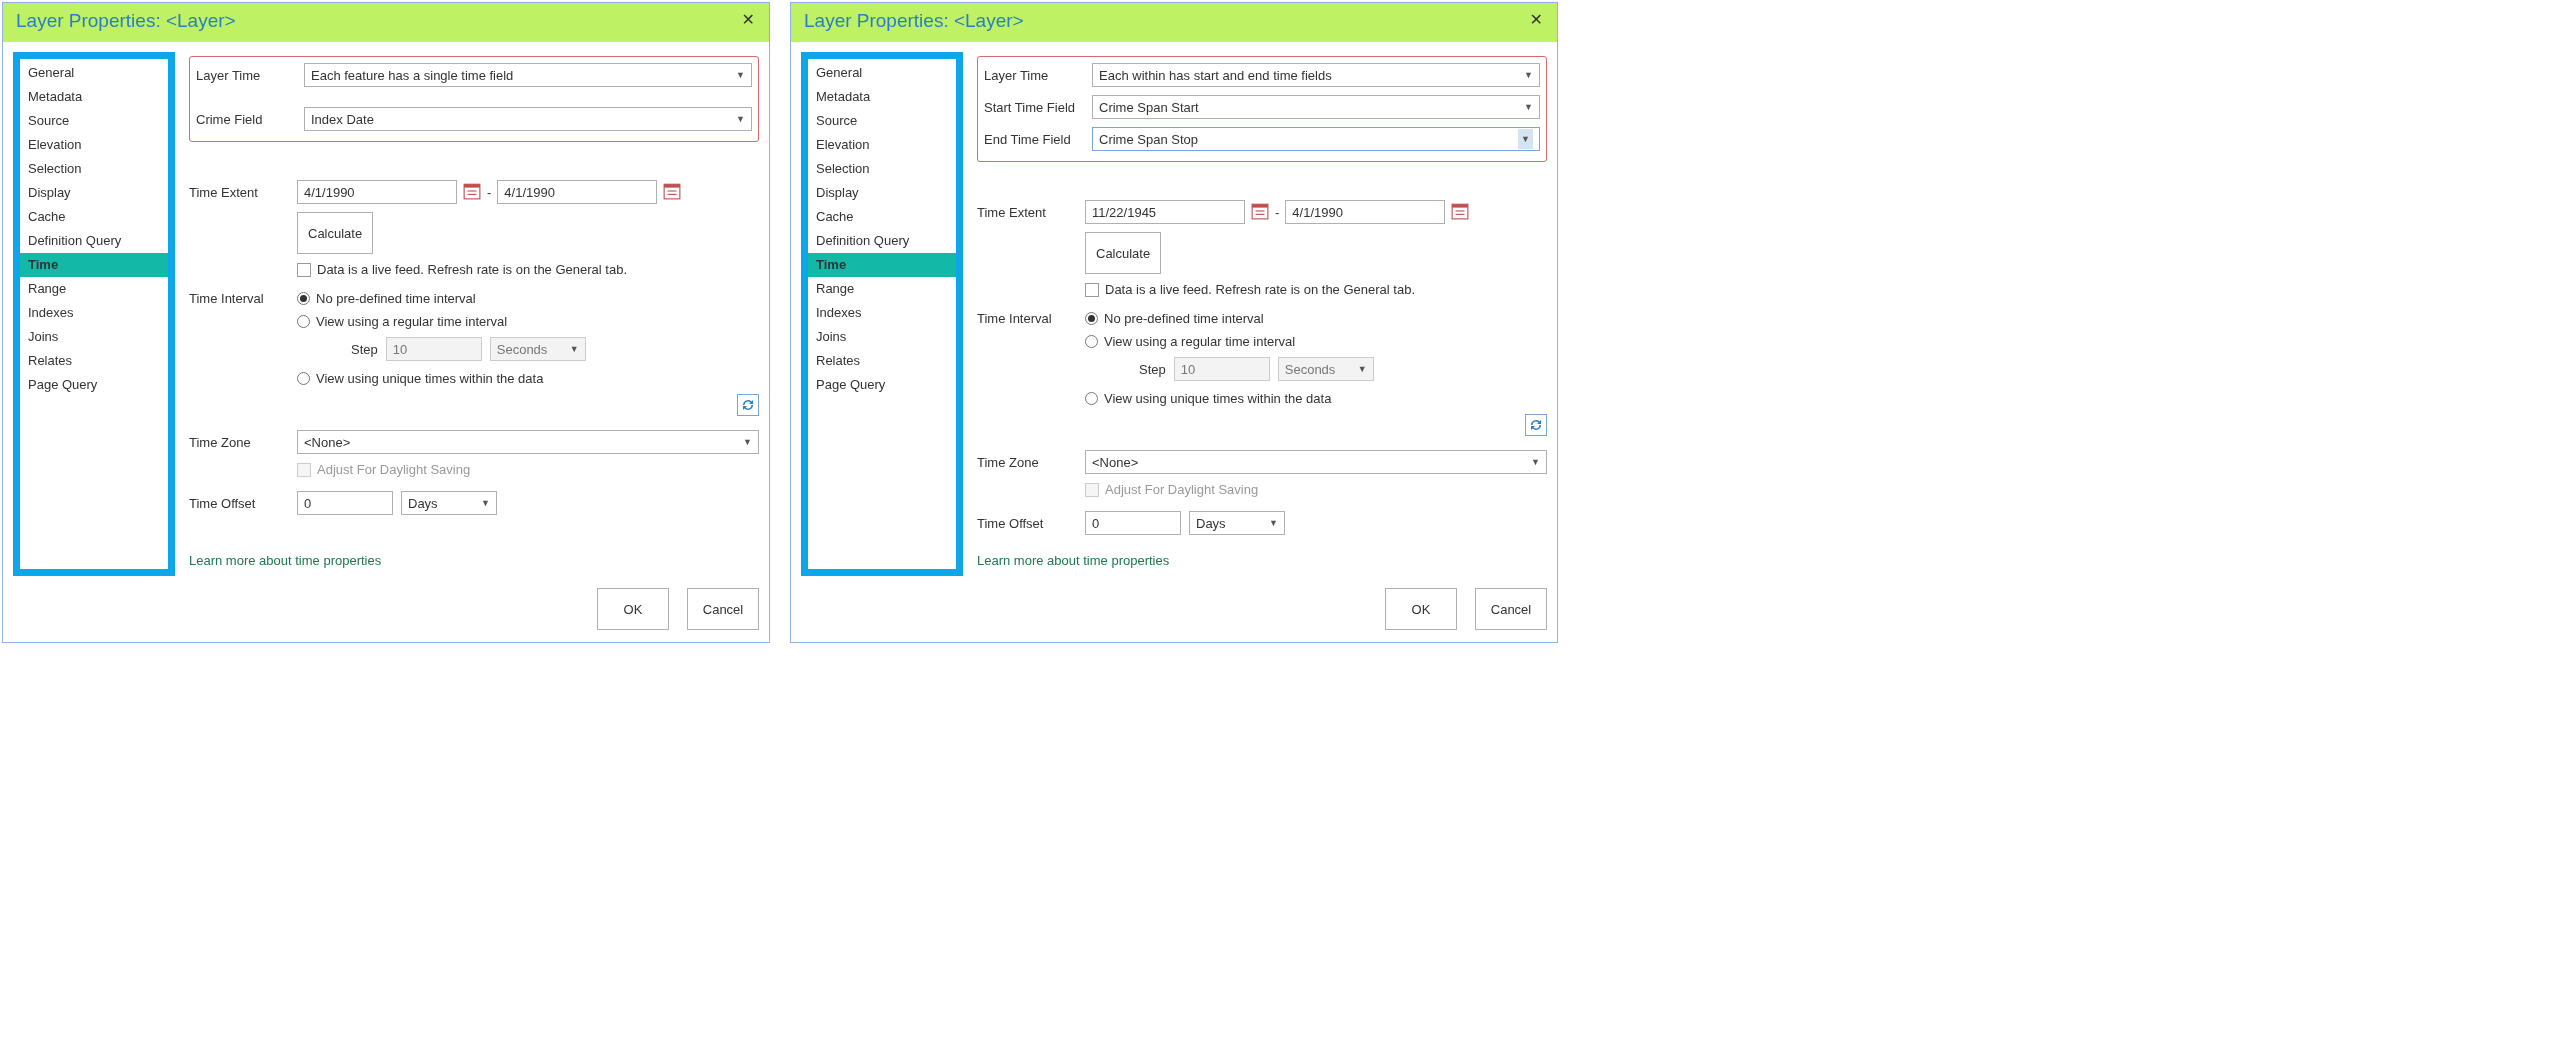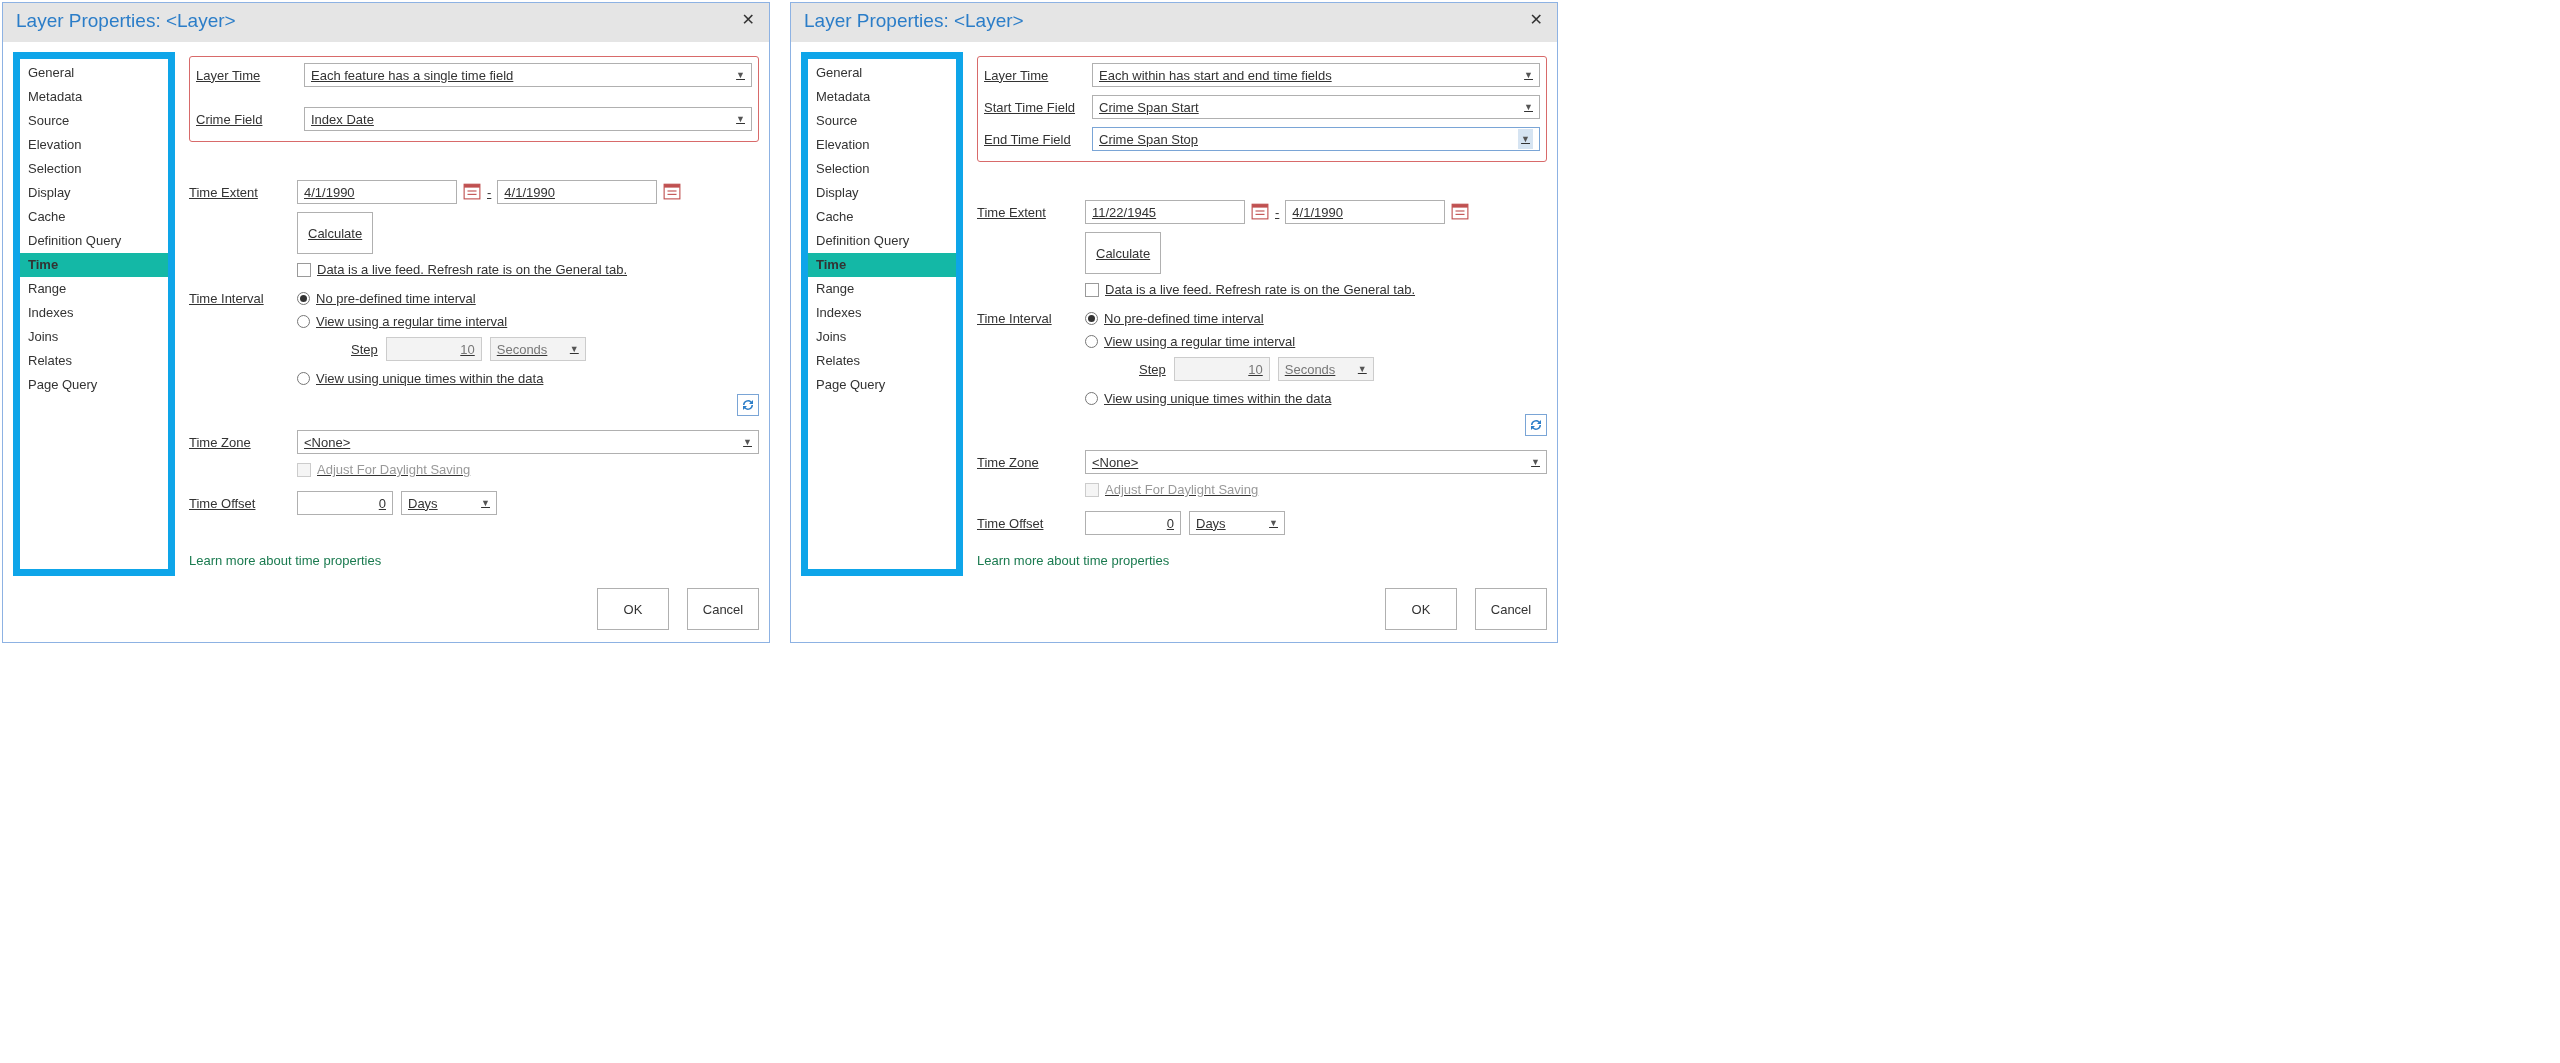--- a/index.html
+++ b/index.html
@@ -1,45 +1,45 @@
 <!DOCTYPE html>
 <html><head>
 <meta charset="utf-8">
 <style>
   * { box-sizing: border-box; margin: 0; padding: 0; }
   body { font-family: "Segoe UI", Arial, sans-serif; font-size: 13px; color: #333; background: #fff; display: flex; gap: 20px; padding: 2px; }
   .dialog { border: 1px solid #8db2e3; width: 768px; background: #fff; display: flex; flex-direction: column; }
-  .titlebar { background: #e5e5e5; padding: 7px 10px 10px 13px; display: flex; justify-content: space-between; align-items: flex-start; }
+  .titlebar { background: #bef264; padding: 7px 10px 10px 13px; display: flex; justify-content: space-between; align-items: flex-start; }
   .titlebar-text { color: #2b7dc8; font-size: 19px; font-weight: 400; }
   .close-x { cursor: pointer; font-size: 16px; padding: 0 4px; color: #333; }
   .dlg-body { display: flex; padding: 10px 10px 4px 10px; flex: 1; gap: 10px; }
   .nav { width: 162px; border: 7px solid #0ea5e9; background: #fff; padding-top: 2px; }
   .nav-item { padding: 4px 8px 5px 8px; cursor: pointer; }
   .nav-item.active { background: #14b8a6; font-weight: 700; }
   .content { flex: 1; display: flex; flex-direction: column; }
-  .form-area { flex: 1; padding: 4px 0 0 4px; text-decoration: underline; }
+  .form-area { flex: 1; padding: 4px 0 0 4px; }
   .hl { border: 1.5px solid #d86a6a; border-radius: 3px; padding: 6px 6px 10px 6px; margin-bottom: 38px; }
   .row { display: flex; align-items: center; margin-bottom: 8px; }
   .row:last-child { margin-bottom: 0; }
   .lbl { width: 108px; font-size: 13px; color: #333; }
   .combo { flex: 1; border: 1px solid #b0b0b0; height: 24px; display: flex; align-items: center; padding: 0 6px; background: #fff; justify-content: space-between; cursor: pointer; }
   .combo .caret { font-size: 9px; color: #555; }
   .combo.hov { border-color: #7aa5d6; }
   .extent-row { display:flex; align-items:center; gap:6px; }
   .date-input { border:1px solid #b0b0b0; height:24px; width:160px; padding:0 6px; background:#fff; display:flex; align-items:center; }
   .cal-icon { width:18px; height:20px; }
   .cal-icon svg { width:18px; height:18px; }
   .dash { color:#333; }
   .btn { border:1px solid #b0b0b0; background:#fff; padding:20px 10px; cursor:pointer; height:26px; display:inline-flex; align-items:center; }
   .chk { width:14px; height:14px; border:1px solid #9a9a9a; background:#fff; display:inline-block; vertical-align:middle; margin-right:6px; }
   .chk.disabled { border-color:#ccc; background:#f5f5f5; }
   .txt-disabled { color:#999; }
   .radio { width:13px; height:13px; border:1px solid #777; border-radius:50%; display:inline-flex; align-items:center; justify-content:center; margin-right:6px; vertical-align:middle; background:#fff; }
   .radio.checked::after { content:""; width:7px; height:7px; border-radius:50%; background:#333; }
-  .num-input { border:1px solid #b0b0b0; height:24px; width:96px; text-align:right; padding:0 6px; background:#fff; display:inline-flex; align-items:center; justify-content:flex-end; }
+  .num-input { border:1px solid #b0b0b0; height:24px; width:96px; text-align:right; padding:0 6px; background:#fff; display:inline-flex; align-items:center; justify-content:flex-start; }
   .num-input.disabled { background:#f3f3f3; color:#777; border-color:#ccc; }
   .combo.small { width:96px; flex:none; }
   .combo.disabled { background:#f3f3f3; color:#777; border-color:#ccc; cursor:default; }
   .refresh-icon { float:right; width:22px; height:22px; border:1px solid #7aa5d6; display:flex; align-items:center; justify-content:center; cursor:pointer; }
   .refresh-icon svg { width:16px; height:16px; }
   .learn-link { color:#1a7a4f; text-decoration:none; cursor:pointer; padding:4px 0 8px 4px; display:inline-block; }
   .footer { display:flex; justify-content:flex-end; gap:10px; padding:8px 10px 12px 10px; }
   .footer .btn { min-width:72px; justify-content:center;margin-left:8px; }
   .section { margin-bottom: 14px; }
   .step-row { padding-left: 46px; display:flex; align-items:center; gap:8px; margin:6px 0 10px 0; }

